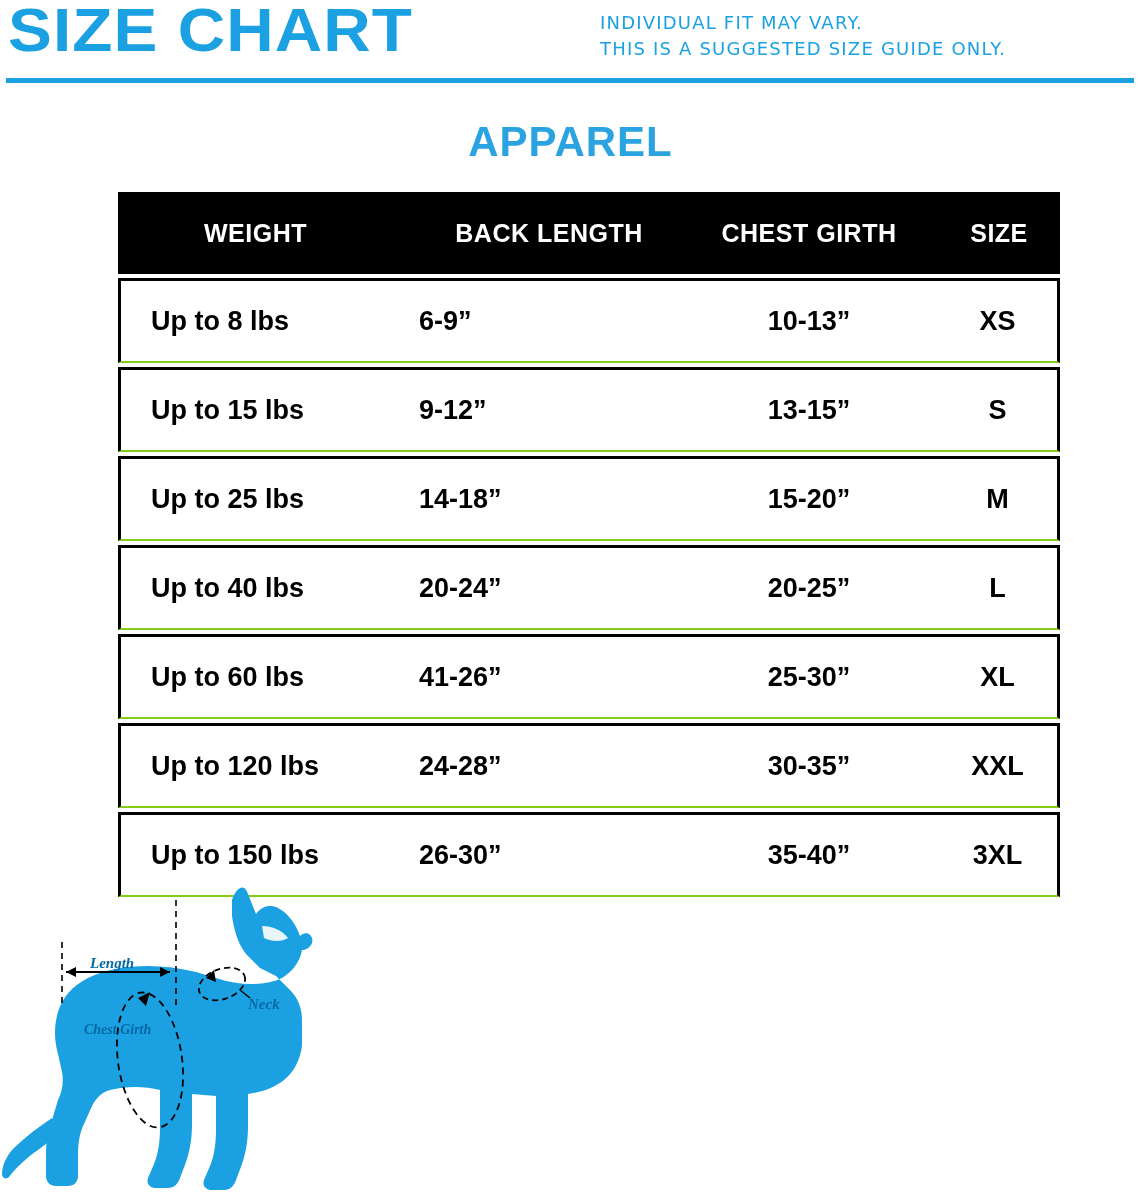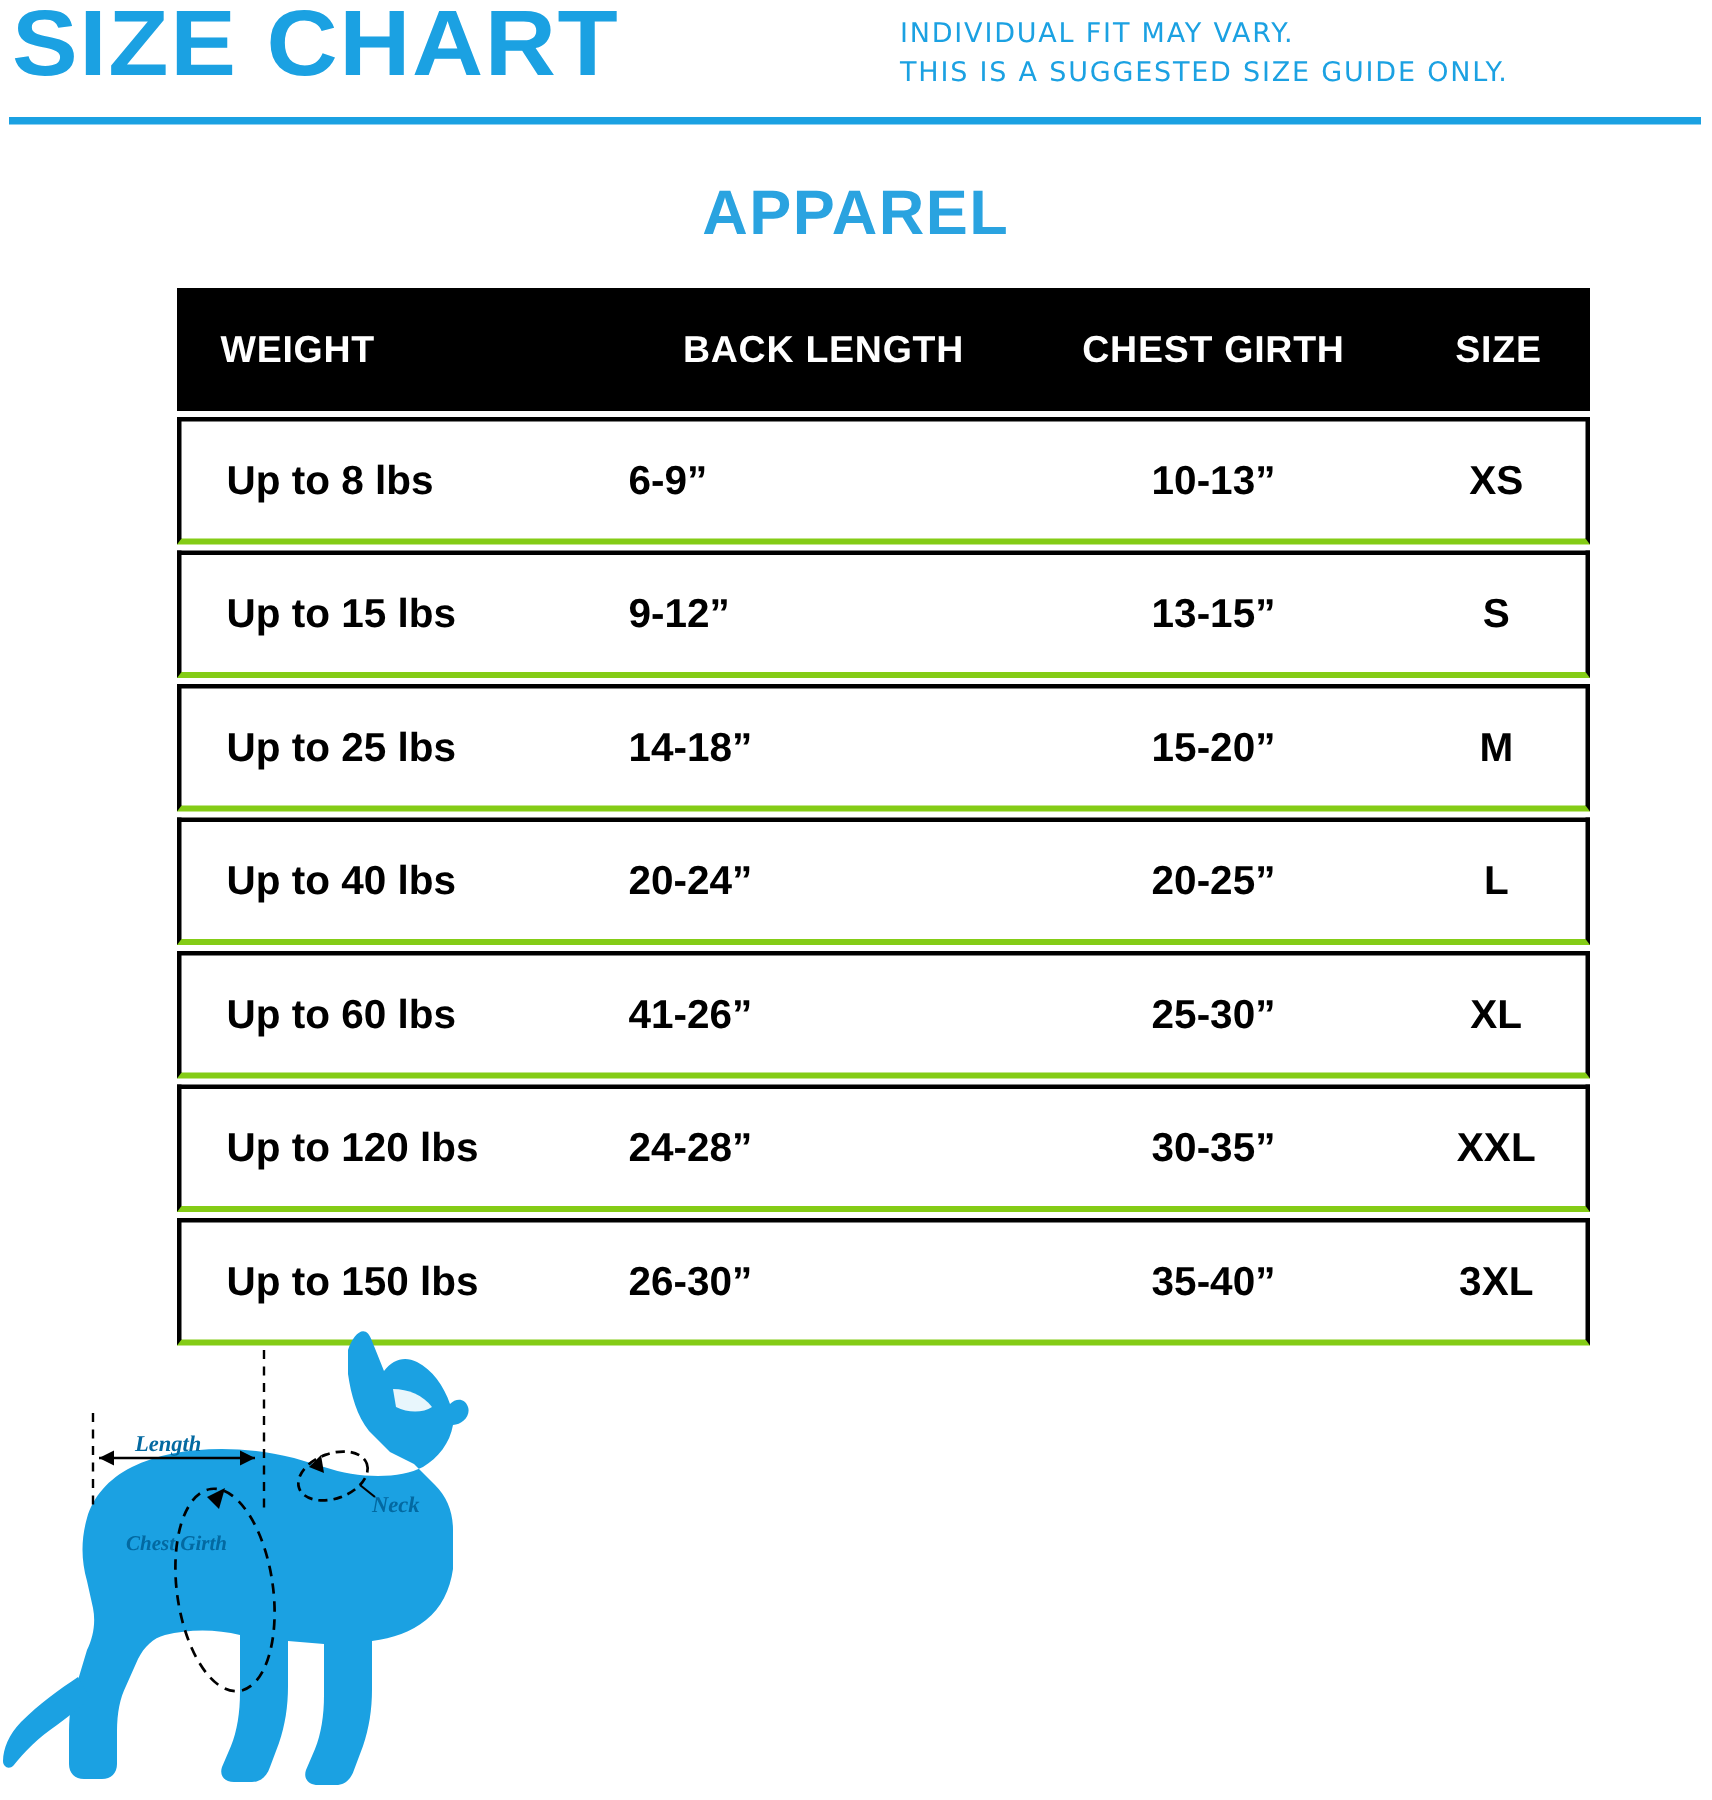--- a/index.html
+++ b/index.html
@@ -83,31 +83,31 @@
   }
   table.size-chart thead th {
     background: #000000;
     color: #ffffff;
     font-size: 25px;
     font-weight: bold;
     height: 82px;
     vertical-align: middle;
     letter-spacing: 0.5px;
   }
-  thead tr th:nth-child(1) { text-align: left; padding-left: 29px; }
+  thead tr th:nth-child(1) { text-align: left; padding-left: 86px; }
   thead tr th:nth-child(2),
   thead tr th:nth-child(3),
   thead tr th:nth-child(4) { text-align: center; }
 
   table.size-chart tbody tr {
     background: #ffffff;
   }
   table.size-chart tbody td {
     border-top: 3px solid #000000;
-    border-bottom: 4px solid #84cc16;
+    border-bottom: 2px solid #84cc16;
     height: 85px;
     vertical-align: middle;
     font-size: 27px;
     font-weight: bold;
     color: #000000;
   }
   table.size-chart tbody td:first-child {
     border-left: 3px solid #000000;
     text-align: left;
     padding-left: 30px;

